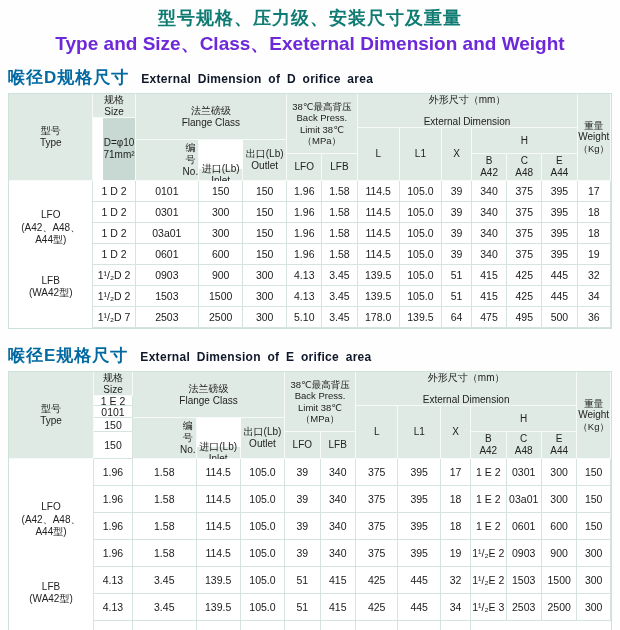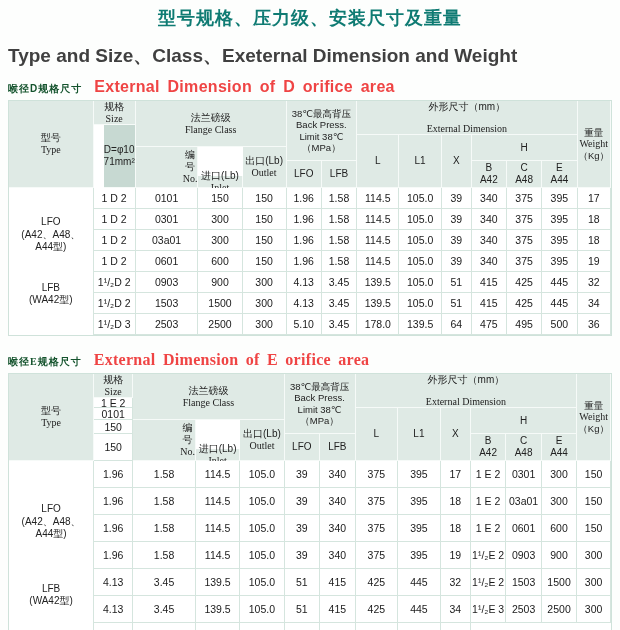--- a/index.html
+++ b/index.html
@@ -1,35 +1,35 @@
 <!DOCTYPE html>
 <html><head>
 <meta charset="utf-8">
 <style>
   html,body{margin:0;padding:0;background:#fdfefd;}
   body{width:620px;height:630px;font-family:"Liberation Sans","DejaVu Sans",sans-serif;color:#1c1c1c;overflow:hidden;}
   .page{padding:6px 8px 0 8px;}
 
   .title-zh{text-align:center;font-size:18px;font-weight:bold;color:#0f7b73;letter-spacing:1px;}
-  .title-en{text-align:left;font-size:19px;font-weight:bold;color:#404040;margin-top:13px;}
+  .title-en{text-align:center;font-size:19px;font-weight:bold;color:#6d28d9;margin-top:1px;}
 
   .sec{display:flex;align-items:baseline;gap:12px;margin:9px 0 4px 0;}
-  .sec-zh{font-size:10px;font-weight:bold;color:#14532d;letter-spacing:1px;}
-  .sec-en{font-size:16px;font-weight:bold;color:#ef4444;letter-spacing:.3px;word-spacing:3px;}
-  .sec2{margin-top:15px;font-family:Liberation Serif, serif;}
+  .sec-zh{font-size:17px;font-weight:bold;color:#0369a1;letter-spacing:1px;}
+  .sec-en{font-size:12px;font-weight:bold;color:#0f172a;letter-spacing:.3px;word-spacing:3px;}
+  .sec2{margin-top:15px;}
 
   .spec-table{display:grid;width:602px;border:1px solid #cfe2da;background:#fff;
     grid-template-columns:96fr 44fr 46fr 50fr 50fr 40fr 40fr 48fr 48fr 34fr 40fr 40fr 40fr 38fr;}
   .rows-21{grid-template-rows:24px 10px 12px 14px 27px repeat(7,21px);}
   .rows-27{grid-template-rows:24px 10px 12px 14px 27px repeat(7,27px);}
 
   .hcell{background:#dfeae5;border-right:1px solid #f6faf8;border-bottom:1px solid #f6faf8;
     display:flex;flex-direction:column;align-items:center;justify-content:center;
     font-size:10px;line-height:1.2;text-align:center;color:#222;}
-  .hcell .en{font-size:10px;font-family:Liberation Serif, serif;}
+  .hcell .en{font-size:10px;}
   .sizespec{background:#c7d9d2;margin-left:10px;}
 
   .h-type{grid-area:1/1/6/2;}
   .h-sizelabel{grid-area:1/2/2/3;}
   .h-sizespec{grid-area:2/2/6/3;}
   .h-flange{grid-area:1/3/4/6;}
   .h-no{grid-area:4/3/6/4;padding-left:47px;}
   .h-inlet{grid-area:4/4/6/5;margin-top:29px;}
   .h-outlet{grid-area:4/5/6/6;}
   .h-backpress{grid-area:1/6/5/8;font-size:9.5px;}
@@ -209,21 +209,21 @@
       <div class="dcell">300</div>
       <div class="dcell">4.13</div>
       <div class="dcell">3.45</div>
       <div class="dcell">139.5</div>
       <div class="dcell">105.0</div>
       <div class="dcell">51</div>
       <div class="dcell">415</div>
       <div class="dcell">425</div>
       <div class="dcell">445</div>
       <div class="dcell">34</div>
-      <div class="dcell">1¹/₂D 3</div>
+      <div class="dcell">1¹/₂D 7</div>
       <div class="dcell">2503</div>
       <div class="dcell">2500</div>
       <div class="dcell">300</div>
       <div class="dcell">5.10</div>
       <div class="dcell">3.45</div>
       <div class="dcell">178.0</div>
       <div class="dcell">139.5</div>
       <div class="dcell">64</div>
       <div class="dcell">475</div>
       <div class="dcell">495</div>

